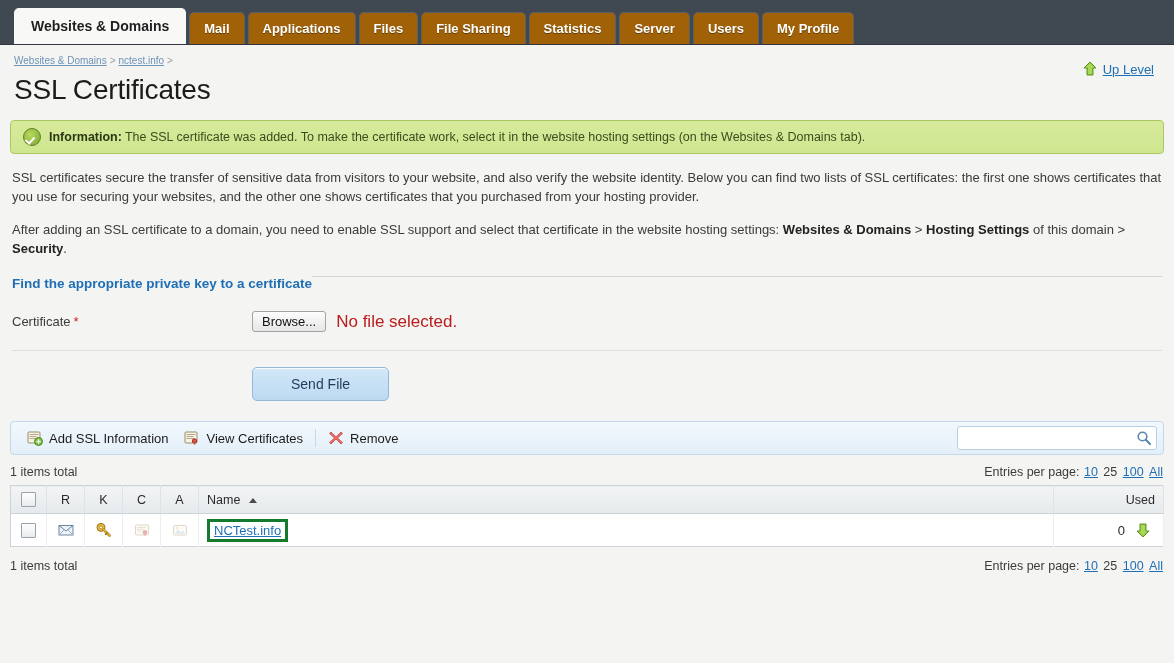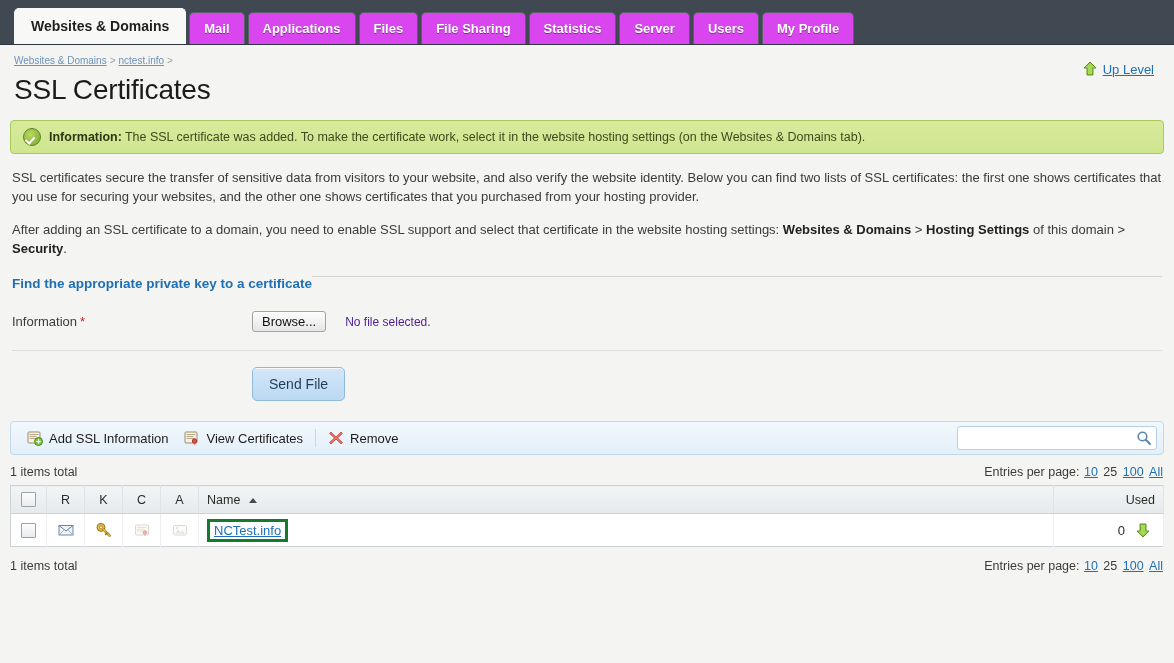--- a/index.html
+++ b/index.html
@@ -25,21 +25,21 @@
     align-items: flex-end;
     padding-left: 14px;
     box-sizing: border-box;
     border-bottom: 1px solid #2f353d;
   }
   .tab {
     height: 32px;
     line-height: 32px;
     padding: 0 14px;
     margin-right: 3px;
-    background: #d946ef;
+    background: #a16207;
     color: #ffffff;
     font-size: 13px;
     font-weight: bold;
     border-radius: 5px 5px 0 0;
     border: 1px solid #596068;
     border-bottom: none;
     box-sizing: border-box;
     cursor: pointer;
     white-space: nowrap;
     text-shadow: 0 1px 0 rgba(0,0,0,.4);
@@ -179,37 +179,37 @@
     font-size: 13px;
     padding: 2px 9px;
     background: linear-gradient(to bottom, #fdfdfd, #e6e6e6);
     border: 1px solid #a3a3a3;
     border-radius: 3px;
     color: #101010;
     cursor: pointer;
     box-shadow: 0 1px 0 rgba(255,255,255,.7) inset;
   }
   .nofile {
-    font-size: 12px;
-    color: #4c1d95;
-    margin-left: 19px;
+    font-size: 17px;
+    color: #b91c1c;
+    margin-left: 10px;
   }
   .send-row {
     display: flex;
     padding: 16px 0 16px 0;
   }
   .send-spacer { width: 240px; }
   .send-btn {
     font-family: "Liberation Sans", sans-serif;
     font-size: 14px;
     color: #1f3c5c;
     background: linear-gradient(to bottom, #d3e7f8 0%, #bcd9f2 100%);
     border: 1px solid #8fb9da;
     border-radius: 5px;
-    padding: 8px 16px;
+    padding: 8px 38px;
     cursor: pointer;
     box-shadow: 0 1px 0 rgba(255,255,255,.8) inset;
   }
 
   
   .toolbar {
     margin: 4px 10px 0 10px;
     background: linear-gradient(to bottom, #f2f8fd 0%, #e3eff9 100%);
     border: 1px solid #c3d9e9;
     border-radius: 4px;
@@ -388,21 +388,21 @@
   <p class="body-text">SSL certificates secure the transfer of sensitive data from visitors to your website, and also verify the website identity. Below you can find two lists of SSL certificates: the first one shows certificates that you use for securing your websites, and the other one shows certificates that you purchased from your hosting provider.</p>
 
   <p class="body-text"><span>After adding an SSL certificate to a domain, you need to enable SSL support and select that certificate in the website hosting settings: </span><b>Websites &amp; Domains</b><span> &gt; </span><b>Hosting Settings</b><span> of this domain &gt; </span><b>Security</b><span>.</span></p>
 
   <div class="section-title">
     <span class="st-text">Find the appropriate private key to a certificate</span>
     <span class="rule"></span>
   </div>
 
   <div class="form-row">
-    <div class="form-label"><span>Information</span><span class="req">*</span></div>
+    <div class="form-label"><span>Certificate</span><span class="req">*</span></div>
     <button class="browse-btn">Browse...</button>
     <span class="nofile">No file selected.</span>
   </div>
 
   <div class="send-row">
     <div class="send-spacer"></div>
     <button class="send-btn">Send File</button>
   </div>
 </div>
 

